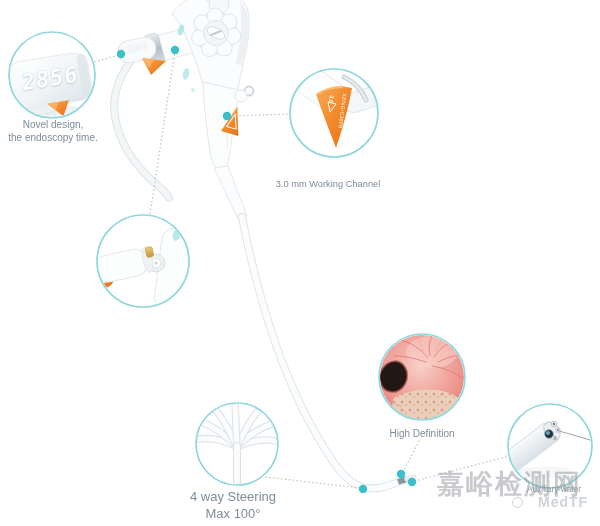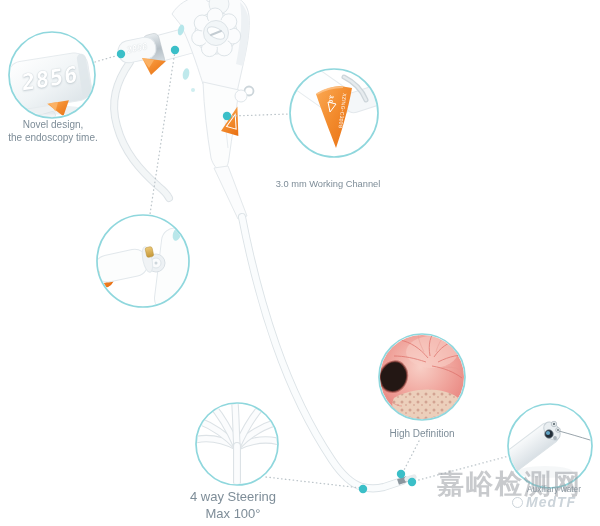--- a/index.html
+++ b/index.html
@@ -18,22 +18,22 @@
       font-family:"DejaVu Sans Mono", monospace;font-weight:bold;font-size:22px;color:#fff;
       letter-spacing:1px;transform:rotate(-9deg) skewX(-8deg);
       text-shadow:0 0 1px #b6c0c6,0 1px 2px #c7d0d5;}
   .digits-mini{position:absolute;left:121px;top:43px;width:32px;text-align:center;
       font-family:"DejaVu Sans Mono", monospace;font-weight:bold;font-size:8.5px;color:#fff;
       transform:rotate(-12deg) skewX(-8deg);text-shadow:0 0 1px #bcc6cc;}
   .wm-cn{position:absolute;left:437px;top:466px;font-size:27px;font-weight:700;
       color:rgba(145,150,156,.5);letter-spacing:2px;white-space:nowrap;}
   .wm-en{position:absolute;left:437px;top:497px;font-size:18px;font-weight:700;
       color:rgba(150,156,162,.45);letter-spacing:1px;white-space:nowrap;margin-top:42px;}
-  .medtf{position:absolute;left:512px;top:494px;display:flex;align-items:center;gap:3px;
-      color:#ccd4da;font-size:14px;letter-spacing:1px;font-weight:bold;font-style:italic;}
+  .medtf{position:absolute;left:512px;top:494px;display:flex;align-items:center;gap:15px;
+      color:#ccd4da;font-size:14px;letter-spacing:1px;font-weight:bold;}
   .medtf-icon{display:inline-block;width:11px;height:11px;border:1.5px solid #ccd4da;
       border-radius:50%;box-sizing:border-box;}
 </style>
 </head>
 <body>
 
 <div class="stage">
 
 <svg width="600" height="526" viewBox="0 0 600 526">
   <defs>

